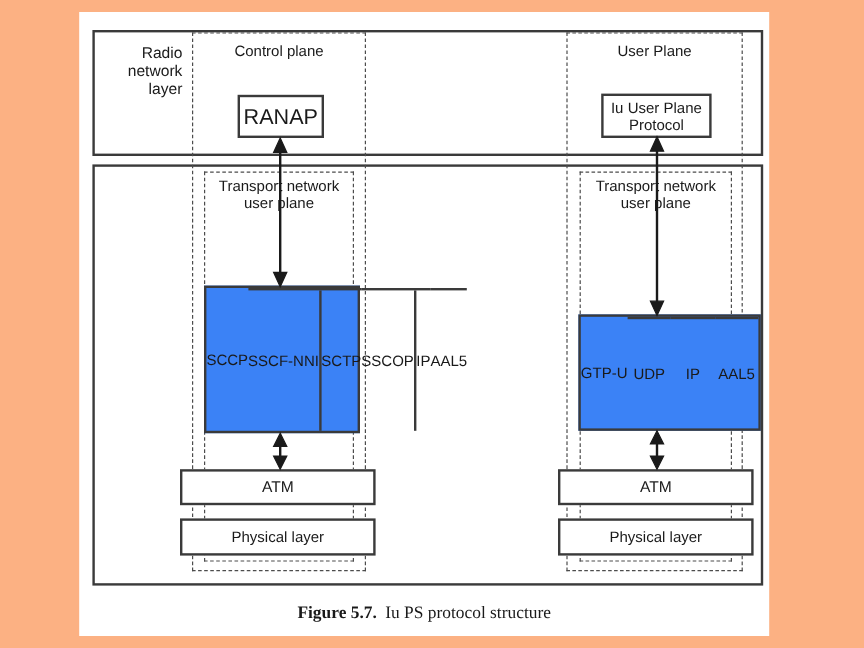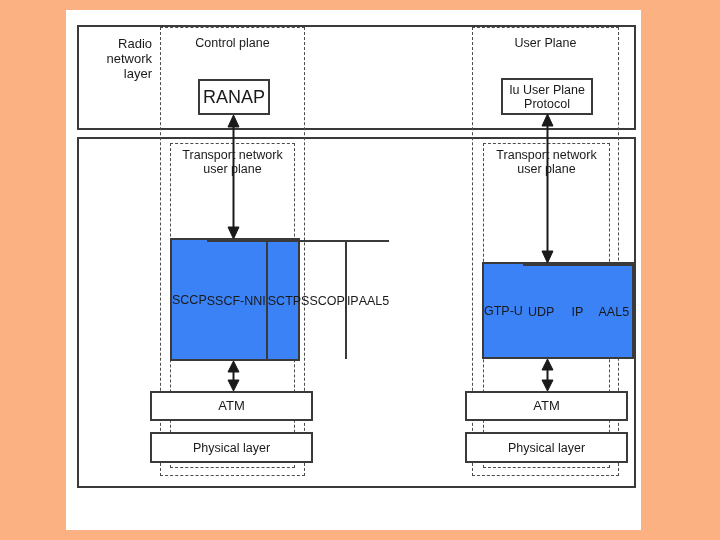--- a/index.html
+++ b/index.html
@@ -154,13 +154,16 @@
       <polygon points="233.5,361 228,372 239,372"></polygon>
       <polygon points="233.5,391 228,380 239,380"></polygon>
     </g>
     <g stroke="#1a1a1a" fill="#1a1a1a">
       <line x1="547.5" y1="367" x2="547.5" y2="383" stroke-width="2"></line>
       <polygon points="547.5,359 542,370 553,370"></polygon>
       <polygon points="547.5,391 542,380 553,380"></polygon>
     </g>
   </svg>
 
+  <div class="caption">
+    <span class="cap-label">Figure 5.7.</span><span class="cap-text">Iu PS protocol structure</span>
+  </div>
 </div>
 
 </body></html>

